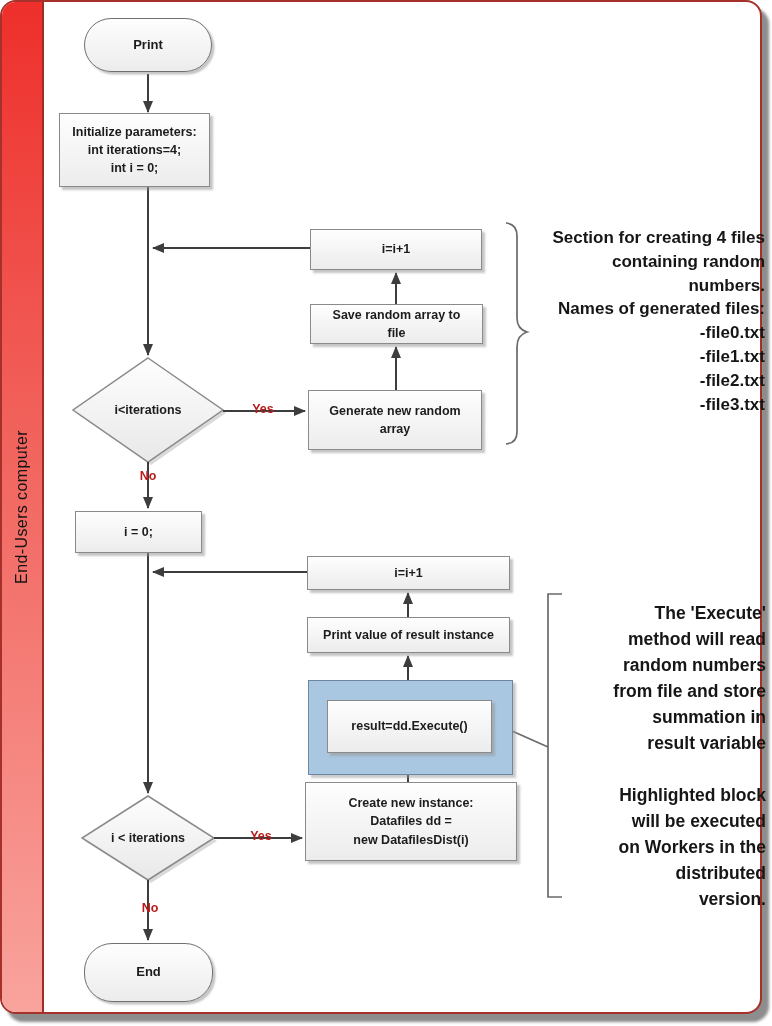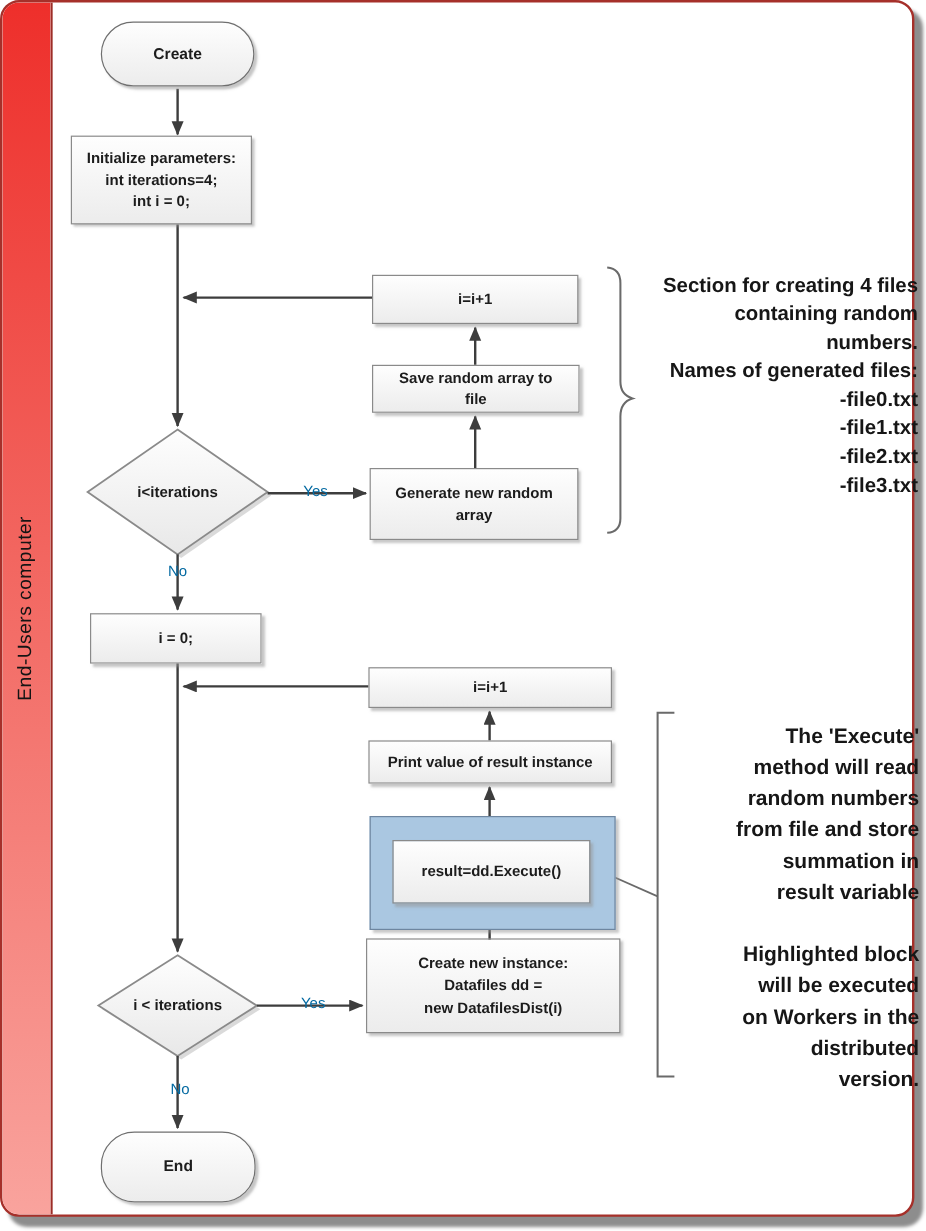--- a/index.html
+++ b/index.html
@@ -32,22 +32,22 @@
   .terminator{border-radius:28px;border-color:#6f6f6f;}
 
   .diamond-label{position:absolute;z-index:3;display:flex;align-items:center;
         justify-content:center;font-weight:bold;font-size:12.5px;color:#1c1c1c;}
 
   .highlight{position:absolute;z-index:3;box-sizing:border-box;
         background:#aac7e1;border:1.5px solid #6e86a0;
         box-shadow:2.5px 2.5px 2px rgba(150,150,150,.5);}
   .exec{z-index:4;}
 
-  .edge-label{position:absolute;z-index:4;font-weight:normal;font-size:12.5px;
-        color:#0369a1;text-align:center;}
+  .edge-label{position:absolute;z-index:4;font-weight:bold;font-size:12.5px;
+        color:#b91c1c;text-align:center;}
 
   .note{position:absolute;z-index:3;font-weight:bold;color:#161616;
         white-space:pre-line;text-align:right;}
   .note1{font-size:17px;line-height:23.8px;}
   .note2{font-size:17.5px;line-height:26px;}
 </style>
 </head>
 <body>
 
 <div class="page"></div>
@@ -89,37 +89,37 @@
     <line x1="214" y1="838" x2="302" y2="838" marker-end="url(#ah)"></line>
     <line x1="148" y1="880" x2="148" y2="940" marker-end="url(#ah)"></line>
   </g>
 
   <path d="M506,223 Q517,224 517,236 L517,318 Q517,329 527,332 Q517,335 517,347 L517,432 Q517,443 506,444" stroke="#6a6a6a" stroke-width="1.7" fill="none"></path>
 
   <path d="M562,594 L548,594 L548,897 L562,897" stroke="#6a6a6a" stroke-width="1.7" fill="none"></path>
   <line x1="548" y1="747" x2="512" y2="731" stroke="#6a6a6a" stroke-width="1.5"></line>
 </svg>
 
-<div class="node terminator" style="left:84px;top:18px;width:128px;height:54px;font-size:13px;">Create</div>
+<div class="node terminator" style="left:84px;top:18px;width:128px;height:54px;font-size:13px;">Print</div>
 
 <div class="node" style="left:59px;top:113px;width:151px;height:74px;">Initialize parameters:
 int iterations=4;
 int i = 0;</div>
 
 <div class="node" style="left:310px;top:229px;width:172px;height:41px;">i=i+1</div>
 
 <div class="node" style="left:310px;top:304px;width:173px;height:40px;">Save random array to
 file</div>
 
 <div class="node" style="left:308px;top:390px;width:174px;height:60px;">Generate new random
 array</div>
 
 <div class="diamond-label" style="left:73px;top:358px;width:150px;height:104px;text-align:right;">i&lt;iterations</div>
 
-<div class="node" style="left:75px;top:511px;width:143px;height:42px;">i = 0;</div>
+<div class="node" style="left:75px;top:511px;width:127px;height:42px;">i = 0;</div>
 
 <div class="node" style="left:307px;top:556px;width:203px;height:34px;">i=i+1</div>
 
 <div class="node" style="left:307px;top:617px;width:203px;height:36px;">Print value of result instance</div>
 
 <div class="highlight" style="left:308px;top:680px;width:205px;height:95px;"></div>
 
 <div class="node exec" style="left:327px;top:700px;width:165px;height:53px;">result=dd.Execute()</div>
 
 <div class="node" style="left:305px;top:782px;width:212px;height:79px;">Create new instance:

